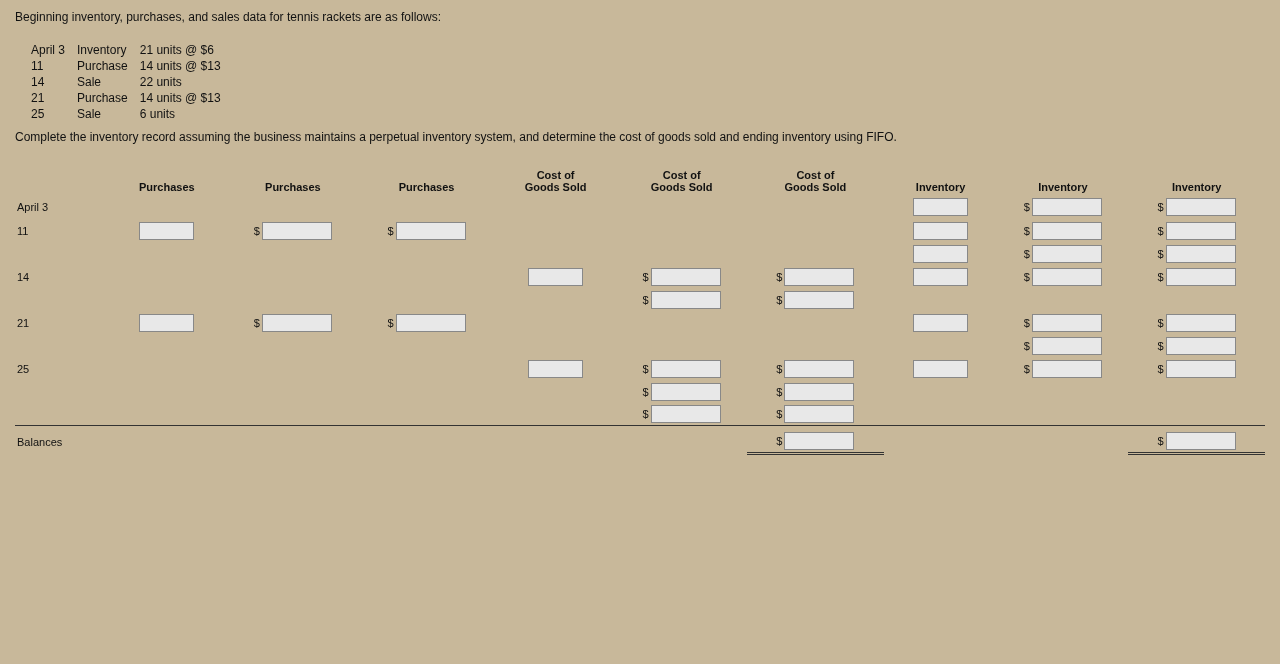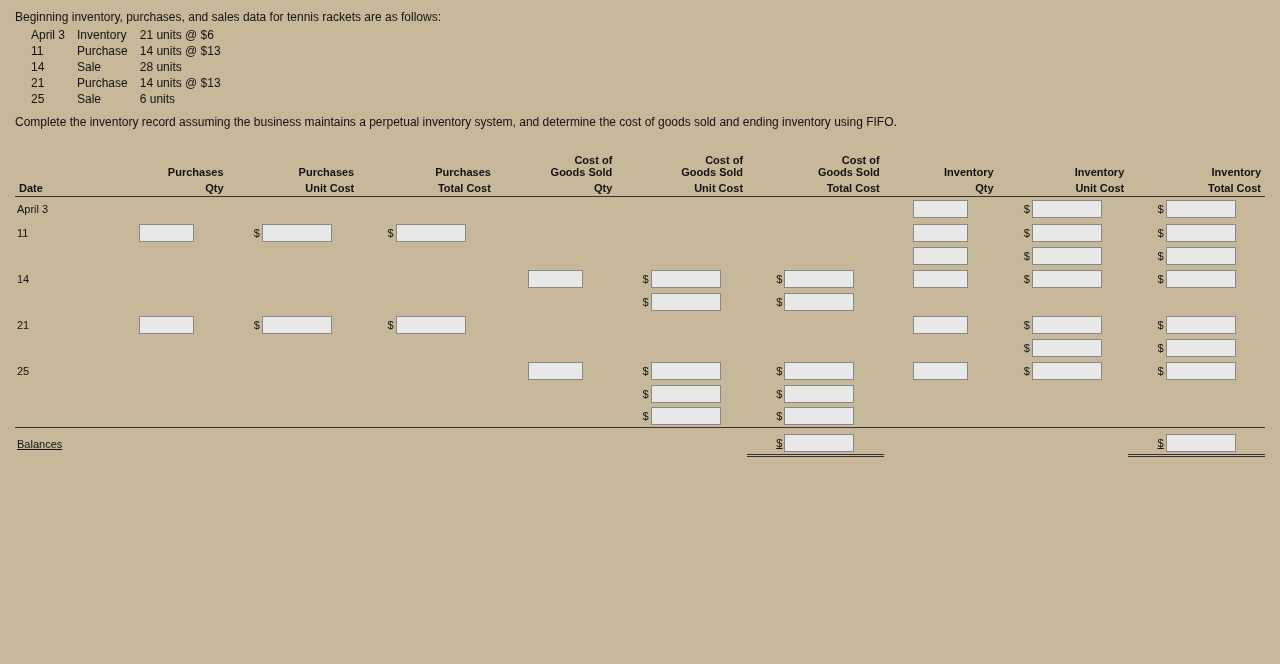--- a/index.html
+++ b/index.html
@@ -3,41 +3,41 @@
   <meta charset="utf-8">
   <style>
     * { box-sizing: border-box; margin: 0; padding: 0; }
     body {
       font-family: Arial, sans-serif;
       font-size: 12px;
       background: #c8b89a;
       padding: 10px 15px;
       color: #111;
     }
-    .intro-text { margin-bottom: 3px; font-size: 12px; }
+    .intro-text { margin-bottom: 18px; font-size: 12px; }
     .inventory-list { margin-left: 10px; margin-bottom: 8px; }
     .inventory-list table { border-collapse: collapse; }
     .inventory-list td { padding: 1px 6px; font-size: 12px; }
     .complete-text { margin-bottom: 23px; font-size: 12px; }
 
     .main-table {
       width: 100%;
       border-collapse: collapse;
     }
     .main-table th, .main-table td {
       border: none;
       padding: 2px 4px;
       vertical-align: middle;
       text-align: center;
       font-size: 11px;
     }
     .main-table th {
       font-weight: bold;
       vertical-align: bottom;
-      text-align: right;
+      text-align: center;
       font-size: 11px;
       padding-bottom: 2px;
     }
     .main-table td.date-col {
       text-align: left;
       font-weight: normal;
       padding-left: 2px;
       min-width: 50px;
     }
     .header-top th {
@@ -73,21 +73,20 @@
       display: flex;
       align-items: center;
       justify-content: center;
     }
 
     .row-group td { padding-top: 3px; padding-bottom: 3px; }
 
     .balance-row td {
       padding-top: 6px;
       border-top: 1px solid #333;
-      text-decoration: underline;
     }
     .balance-label { text-align: left; font-weight: bold; }
 
     
     .col-purchases-end { border-right: 1px solid #444; }
     .col-cogs-end { border-right: 1px solid #444; }
 
     .sub-input-row td { padding-top: 2px; padding-bottom: 2px; }
   </style>
 </head>
@@ -104,21 +103,21 @@
       <td>21 units @ $6</td>
     </tr>
     <tr>
       <td>11</td>
       <td>Purchase</td>
       <td>14 units @ $13</td>
     </tr>
     <tr>
       <td>14</td>
       <td>Sale</td>
-      <td>28 units</td>
+      <td>22 units</td>
     </tr>
     <tr>
       <td>21</td>
       <td>Purchase</td>
       <td>14 units @ $13</td>
     </tr>
     <tr>
       <td>25</td>
       <td>Sale</td>
       <td>6 units</td>
@@ -149,32 +148,20 @@
       <th colspan="1">Purchases</th>
       <th>Purchases</th>
       <th class="col-purchases-end">Purchases</th>
       <th>Cost of<br>Goods Sold</th>
       <th>Cost of<br>Goods Sold</th>
       <th class="col-cogs-end">Cost of<br>Goods Sold</th>
       <th>Inventory</th>
       <th>Inventory</th>
       <th>Inventory</th>
     </tr>
-    <tr class="header-bottom">
-      <th style="text-align:left;">Date</th>
-      <th>Qty</th>
-      <th>Unit Cost</th>
-      <th class="col-purchases-end">Total Cost</th>
-      <th>Qty</th>
-      <th>Unit Cost</th>
-      <th class="col-cogs-end">Total Cost</th>
-      <th>Qty</th>
-      <th>Unit Cost</th>
-      <th>Total Cost</th>
-    </tr>
   </thead>
   <tbody>
 
     <tr class="row-group">
       <td class="date-col">April 3</td>
       <td></td>
       <td></td>
       <td class="col-purchases-end"></td>
       <td></td>
       <td></td>

